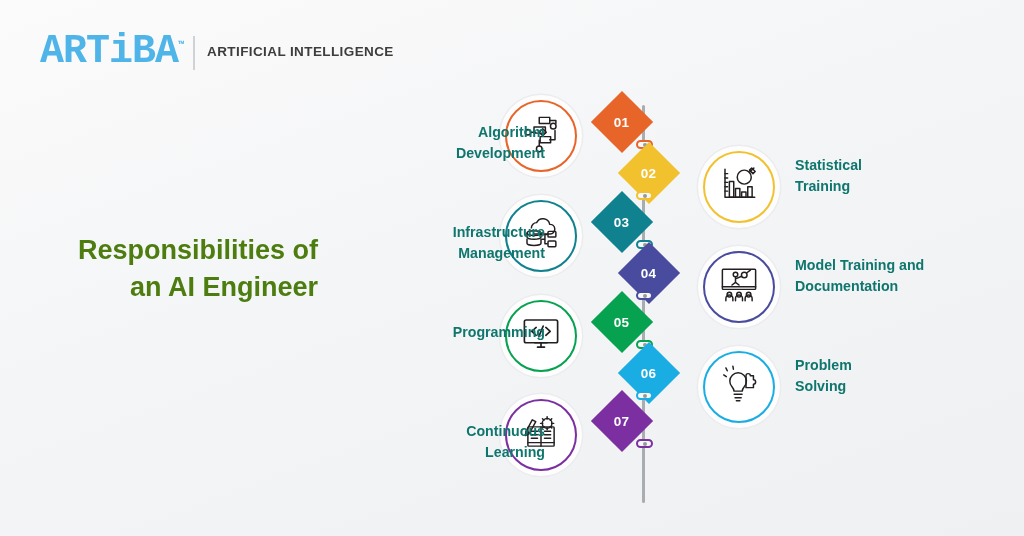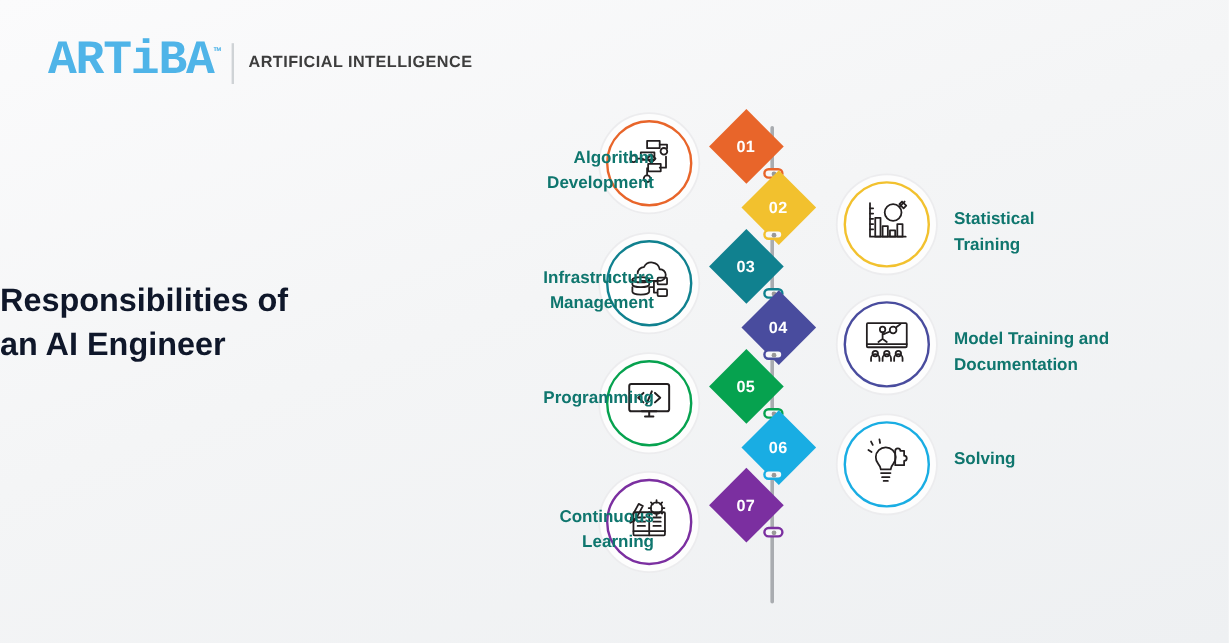--- a/index.html
+++ b/index.html
@@ -22,22 +22,22 @@
   .logo-div{ width:2px; height:34px; background:#cfd3d6; margin:4px 12px 0 8px; }
   .logo-text{ margin-top:11px; }
   .logo-text div{
     font-size:13.5px; font-weight:bold; color:#3d3d3d;
     letter-spacing:.4px; line-height:1.35;
   }
 
   
   .title{
     position:absolute; left:0px; top:232px; width:340px;
-    padding-right:22px;
-    font-size:27px; font-weight:bold; color:#0f172a; line-height:1.38;
+    text-align:right; padding-right:22px;
+    font-size:27px; font-weight:bold; color:#4d7c0f; line-height:1.38;
   }
 
   
   .timeline{ position:absolute; left:355px; top:96px; width:660px; height:410px; }
   .spine{
     position:absolute; left:287px; top:9px; width:2.5px; height:398px;
     background:#a9acb0; border-radius:2px;
   }
 
   .row{ position:absolute; left:0; top:0; width:660px; height:96px; }
@@ -84,21 +84,21 @@
   
   .row.l .circ{ left:150px; }
   .row.l .dia { left:245px; }
   .row.l .node{ left:281px; top:40px; }
   .row.l .lbl { right:470px; width:175px; top:22px; }
 
   
   .row.r .circ{ left:348px; }
   .row.r .dia { left:272px; }
   .row.r .node{ left:281px; top:40px; }
-  .row.r .lbl { left:440px; width:200px; top:22px; }
+  .row.r .lbl { left:440px; width:200px; top:4px; }
 </style>
 </head>
 <body>
 
 <div class="logo">
   <div class="logo-mark"><span>ART</span><span class="lower">i</span><span>BA</span><span class="logo-tm">™</span></div>
   <div class="logo-div"></div>
   <div class="logo-text">
     <div>ARTIFICIAL INTELLIGENCE</div>
   </div>
@@ -228,20 +228,21 @@
 <path d="M18.5 34.5h9M19.5 38.5h7M21 42h4"></path>
 <path d="M6.5 12.5l3 2M9 4.5l1.6 3.2M17 2.5l.6 3.4"></path>
 <path d="M32 13.5c0-1.4 1.1-2.5 2.5-2.5s2.5 1.1 2.5 2.5h3.5v4.5c1.4 0 2.5 1.1 2.5 2.5s-1.1 2.5-2.5 2.5V27H32z"></path>
             </svg></span>
     </div>
     <div class="dia" style="background:#19ADE3">
       <span>06</span>
     </div>
     <div class="node" style="border-color: rgb(25, 173, 227); --c: #19ADE3;"></div>
     <div class="lbl right">
+      <div>Problem</div>
       <div>Solving</div>
     </div>
       </div>
       <div class="row l" style="top: 303px;">
         <div class="circ" style="border-color:#7B2FA0">
       <span><svg viewBox="0 0 48 48" fill="none" stroke="#231f20" stroke-width="1.7" stroke-linecap="round" stroke-linejoin="round">
 <rect x="9" y="17" width="30" height="22" rx="1"></rect>
               <path d="M24 17v22M9 35h30"></path>
 <path d="M13 22h7M13 26h7M28 22h7M28 26h7M13 30h7M28 30h7"></path>
 <circle cx="31" cy="13" r="5.5"></circle>

